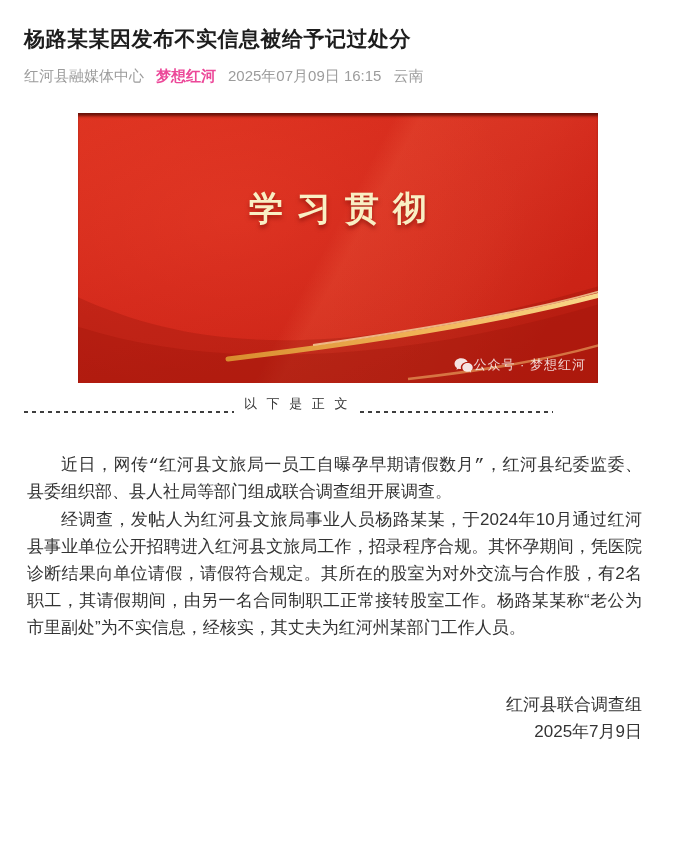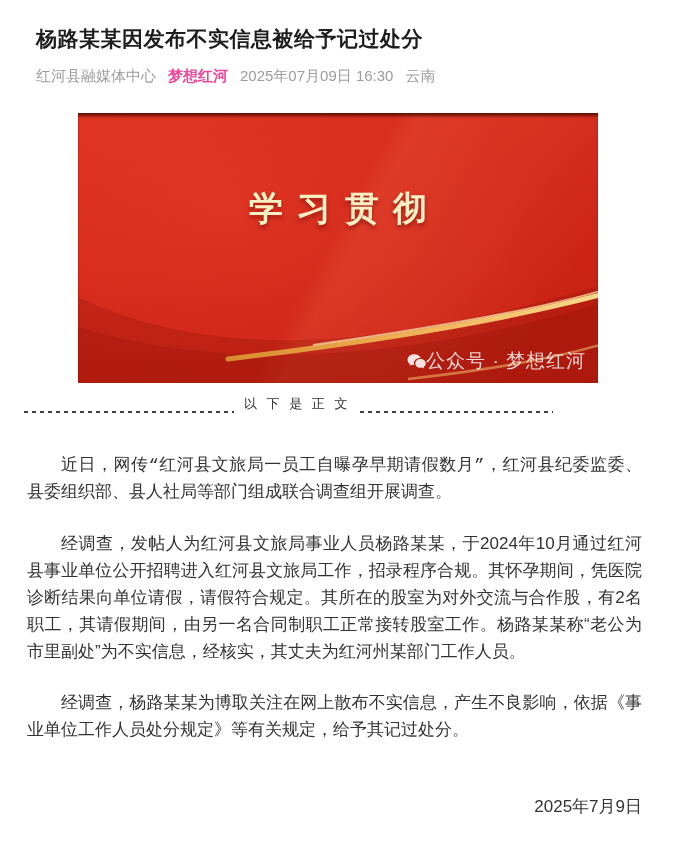--- a/index.html
+++ b/index.html
@@ -4,21 +4,21 @@
 <style>
   * { margin: 0; padding: 0; box-sizing: border-box; }
   html, body { background: #ffffff; }
   body {
     width: 680px;
     min-height: 841px;
     font-family: "Liberation Sans", "DejaVu Sans", sans-serif;
     color: #333;
     overflow: hidden;
   }
-  .header { padding: 24px 24px 0 36px; }
+  .header { padding: 24px 24px 0 24px; }
   .article-title {
     font-size: 21px;
     line-height: 30px;
     font-weight: 700;
     color: #1d1d1d;
     letter-spacing: 0.5px;
   }
   .meta-row {
     margin-top: 13px;
     display: flex;
@@ -56,21 +56,21 @@
   }
   .banner-line1 { font-size: 34px; letter-spacing: 14px; text-indent: 14px; line-height: 38px; }
   .banner-line2 { font-size: 32px; letter-spacing: 1px; line-height: 36px; margin-top: 15px; }
   .banner-watermark {
     position: absolute;
     right: 12px;
     bottom: 9px;
     display: flex;
     align-items: center;
     color: rgba(255,255,255,0.82);
-    font-size: 19px;
+    font-size: 13px;
     letter-spacing: 1px;
   }
   .wechat-icon { display: block; opacity: 0.88; }
 
   
   .divider {
     display: flex;
     align-items: flex-end;
     width: 529px;
     margin: 12px 0 0 24px;
@@ -89,42 +89,41 @@
     white-space: nowrap;
   }
 
   
   .article { padding: 0 38px 0 27px; }
   .article p {
     font-size: 17px;
     line-height: 27px;
     color: #333;
     text-indent: 2em;
-    margin-top: 24px;
     text-align: justify;
   }
   .article p.first { margin-top: 39px; font-family: Liberation Mono, monospace; }
   .signoff {
     margin-top: 50px;
     text-align: right;
     font-size: 17px;
     line-height: 27px;
     color: #333;
     padding-bottom: 28px;
   }
 </style>
 </head>
 <body>
 
 <div class="header">
   <h1 class="article-title">杨路某某因发布不实信息被给予记过处分</h1>
   <div class="meta-row">
     <span class="meta-source">红河县融媒体中心</span>
     <span class="meta-account">梦想红河</span>
-    <span class="meta-date">2025年07月09日 16:30</span>
+    <span class="meta-date">2025年07月09日 16:15</span>
     <span class="meta-region">云南</span>
   </div>
 </div>
 
 <div class="banner">
   <svg class="banner-swoosh" viewBox="0 0 520 150" preserveAspectRatio="none">
     <defs>
       <linearGradient id="gold" x1="0" y1="0" x2="1" y2="0">
         <stop offset="0" stop-color="#d98c2e"></stop>
         <stop offset="0.55" stop-color="#f2b55a"></stop>
@@ -151,17 +150,17 @@
 
 <div class="divider">
   <span class="dash dash-left"></span>
   <span class="divider-label">以 下 是 正 文</span>
   <span class="dash dash-right"></span>
 </div>
 
 <div class="article">
   <p class="first">近日，网传“红河县文旅局一员工自曝孕早期请假数月”，红河县纪委监委、县委组织部、县人社局等部门组成联合调查组开展调查。</p>
   <p>经调查，发帖人为红河县文旅局事业人员杨路某某，于2024年10月通过红河县事业单位公开招聘进入红河县文旅局工作，招录程序合规。其怀孕期间，凭医院诊断结果向单位请假，请假符合规定。其所在的股室为对外交流与合作股，有2名职工，其请假期间，由另一名合同制职工正常接转股室工作。杨路某某称“老公为市里副处”为不实信息，经核实，其丈夫为红河州某部门工作人员。</p>
-  <p>经调查，杨路某某为博取关注在网上散布不实信息，产生不良影响，依据《事业单位工作人员处分规定》等有关规定，给予其记过处分。</p>
   <div class="signoff">
+    <div>红河县联合调查组</div>
     <div>2025年7月9日</div>
   </div>
 </div>
 
 </body></html>

